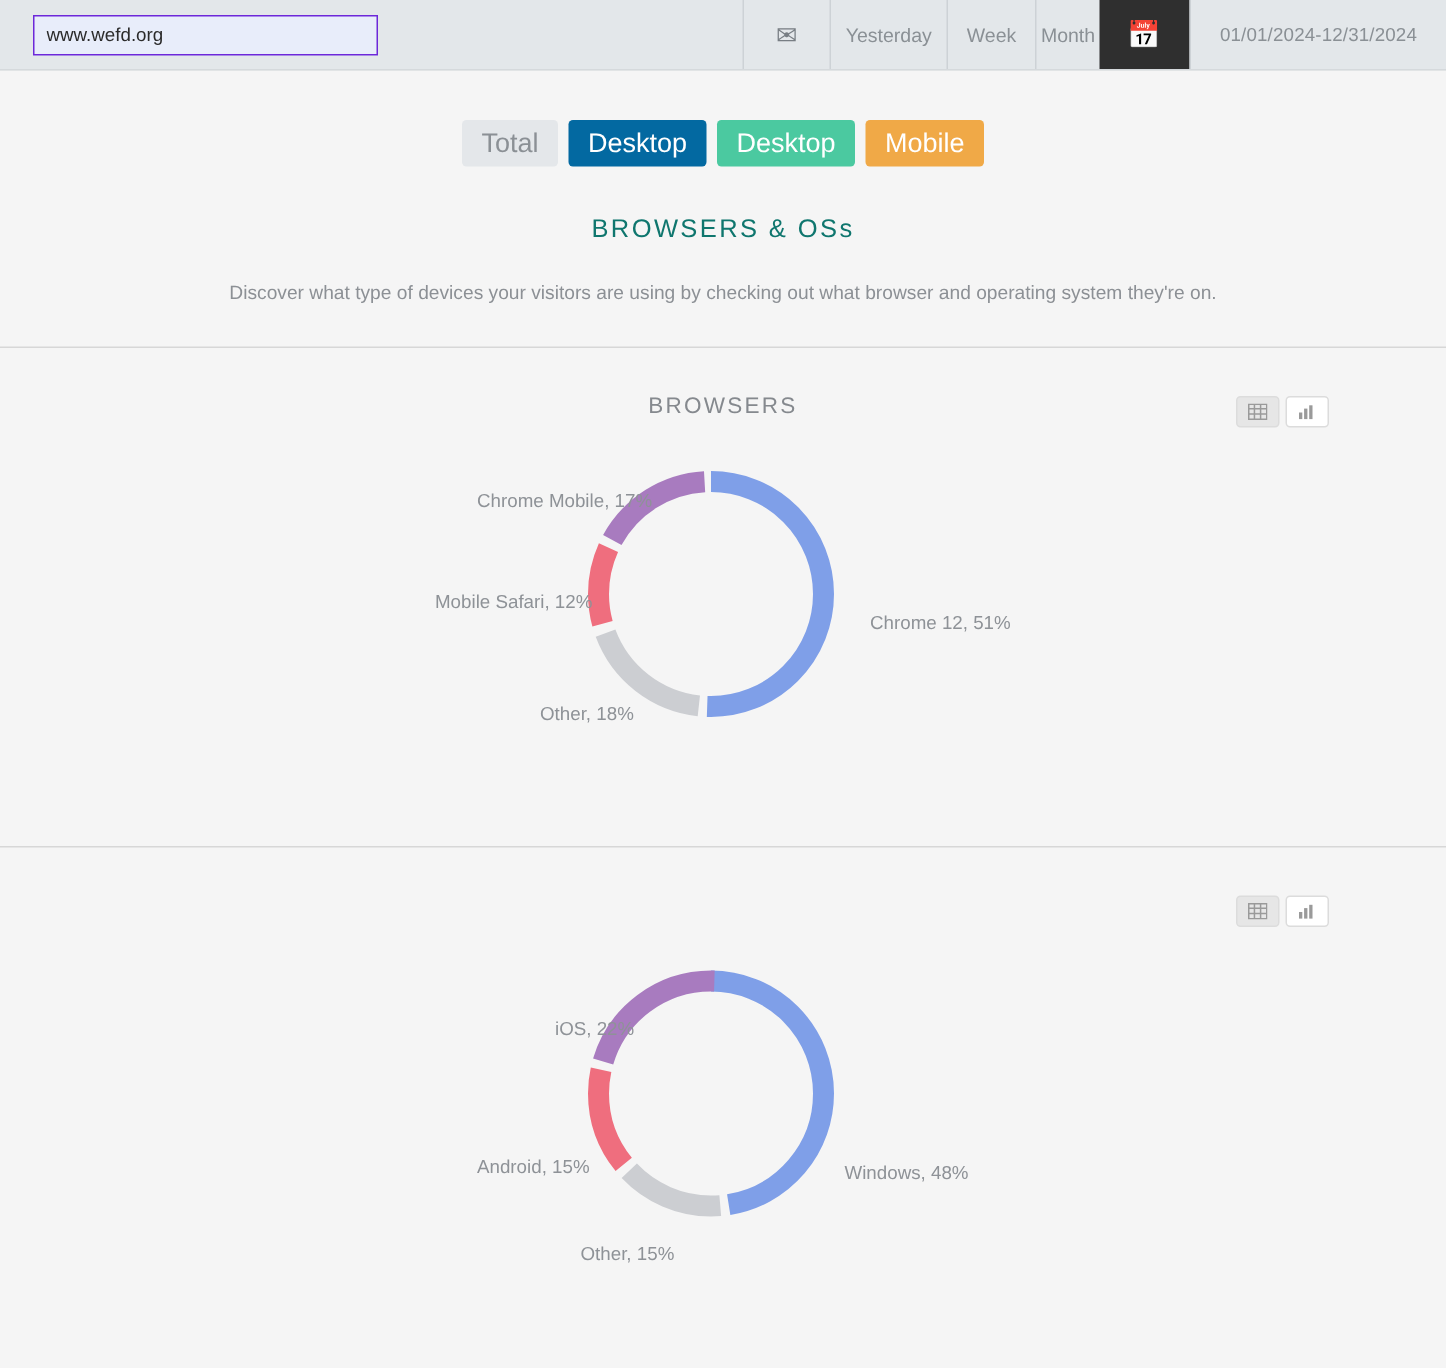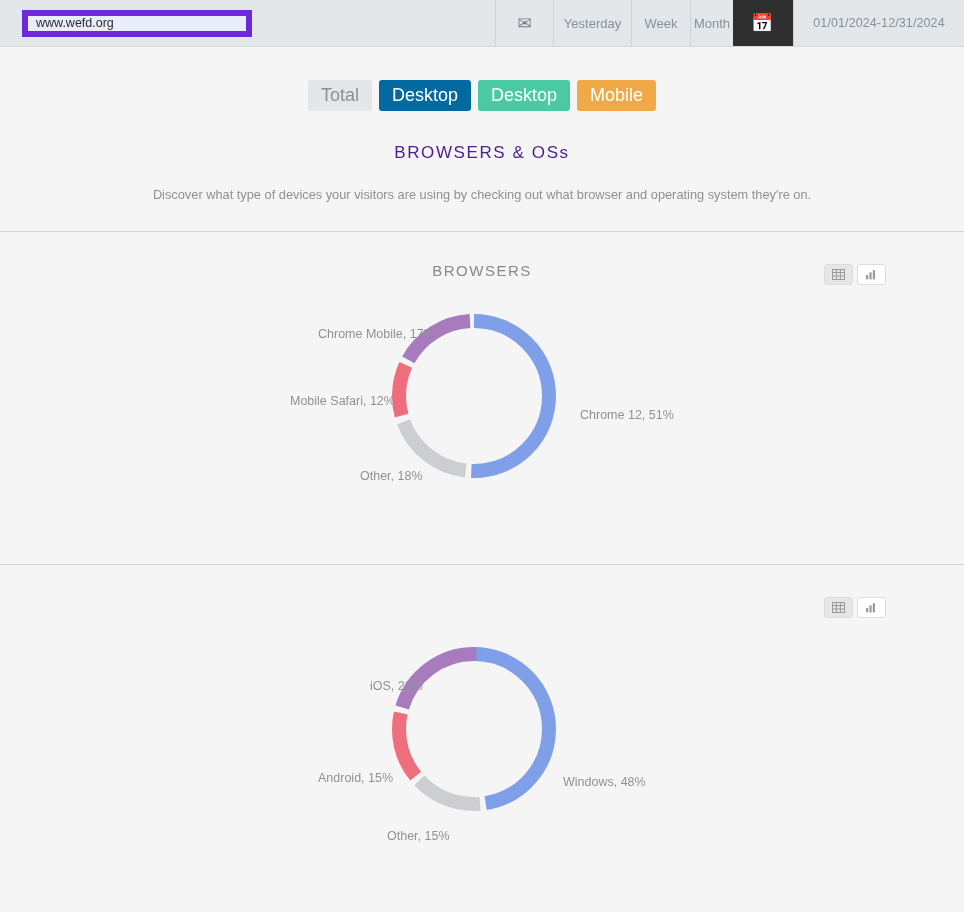--- a/index.html
+++ b/index.html
@@ -22,21 +22,21 @@
   .url-zone {
     flex: 0 0 495px;
     display: flex;
     align-items: center;
     padding-left: 22px;
   }
   .url-input {
     width: 230px;
     height: 27px;
     background: #e8edfa;
-    border: 6px solid #6d28d9;
+    border: 1px solid #6d28d9;
     font-family: "Liberation Sans", sans-serif;
     font-size: 12.5px;
     color: #2b2b2b;
     padding: 0 8px;
     outline: none;
   }
   .tb-cell {
     display: flex;
     align-items: center;
     justify-content: center;
@@ -88,21 +88,21 @@
   .pill-tablet  { background: #4bc9a0; }
   .pill-mobile  { background: #f0a947; }
 
   
   .page-title {
     text-align: center;
     margin-top: 32px;
     font-size: 17px;
     font-weight: 400;
     letter-spacing: 1.6px;
-    color: #4c1d95;
+    color: #0f766e;
   }
   .page-sub {
     text-align: center;
     margin-top: 24px;
     font-size: 12.8px;
     color: #8c9095;
   }
 
   .divider {
     height: 1px;

